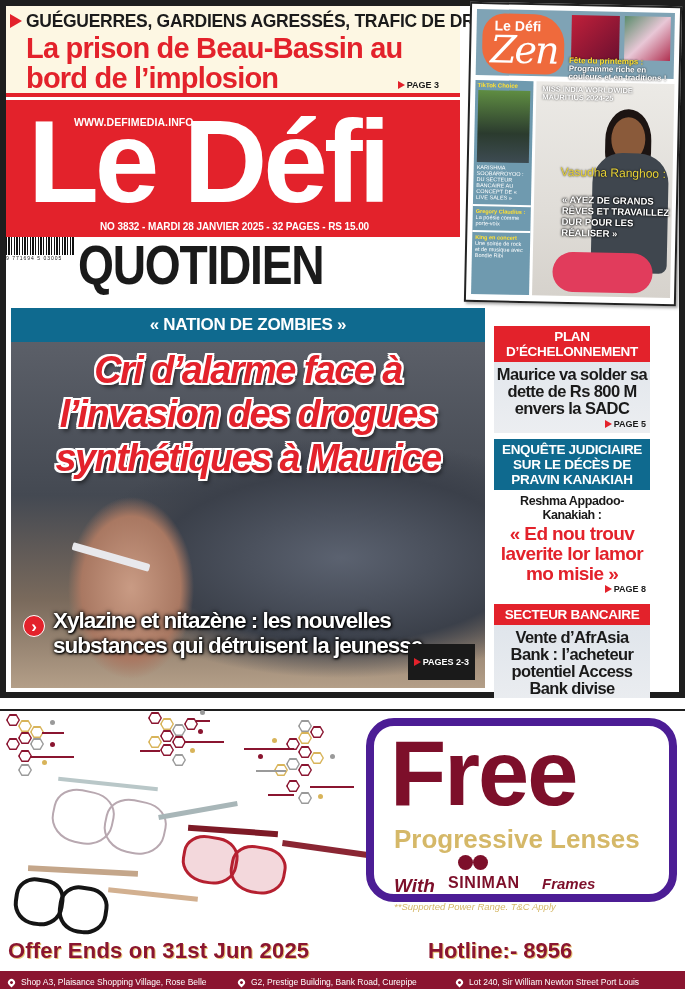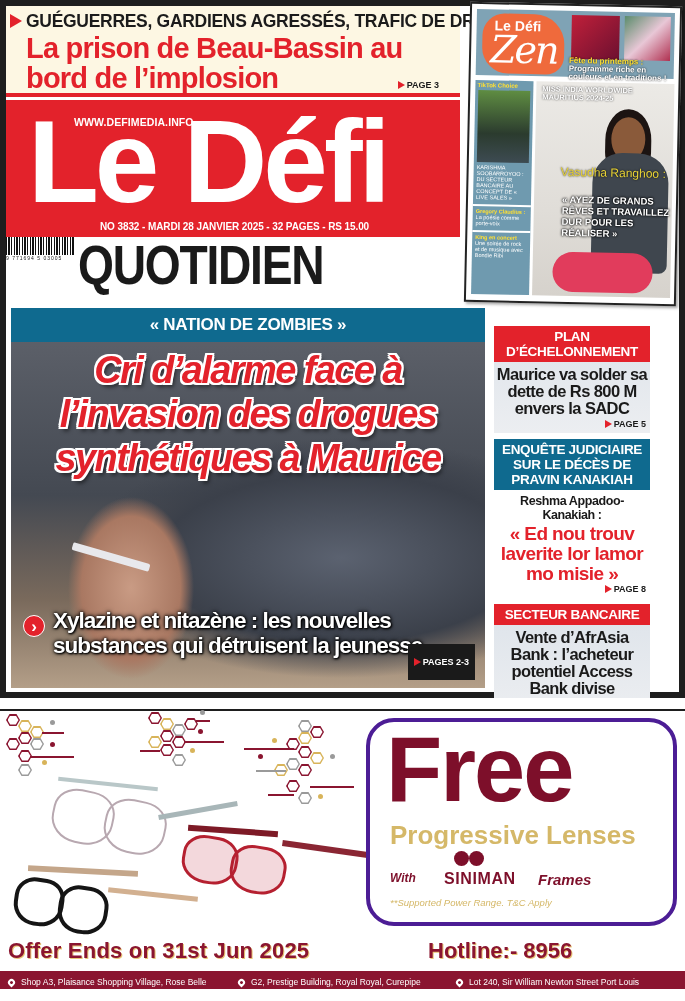--- a/index.html
+++ b/index.html
@@ -183,26 +183,26 @@
   }
   .hex::after { content:""; position:absolute; inset:1.5px; background:#fff; clip-path: polygon(25% 0,75% 0,100% 50%,75% 100%,25% 100%,0 50%); }
   .hex.r { background: #8a1530; } .hex.g { background: #d8b45a; } .hex.s { background: #9a9a9a; }
   .hline { position: absolute; height: 2px; }
   .dot { position: absolute; width: 5px; height: 5px; border-radius: 50%; }
 
   .glasses { position: absolute; }
   .lens { position: absolute; border-radius: 40% 40% 45% 45%; }
 
   .free-card {
-    position: absolute; left: 366px; top: 20px; width: 311px; height: 208px;
-    border: 4px solid #4c1d95; border-radius: 28px; background: #fff;
+    position: absolute; left: 366px; top: 20px; width: 311px; height: 184px;
+    border: 8px solid #4c1d95; border-radius: 28px; background: #fff;
   }
   .free-card .free { position: absolute; left: 16px; top: -8px; color: #7d0f2a; font-weight: 900; font-size: 92px; letter-spacing: -2px; line-height: 110px; }
   .free-card .prog { position: absolute; left: 20px; top: 98px; color: #d5b868; font-weight: 700; font-size: 26px; letter-spacing: 0px; white-space: nowrap; }
-  .free-card .with { position: absolute; left: 20px; top: 149px; color: #7d0f2a; font-weight: 700; font-style: italic; font-size: 12px; white-space: nowrap; }
+  .free-card .with { position: absolute; left: 20px; top: 149px; color: #7d0f2a; font-weight: 700; font-style: italic; font-size: 19px; white-space: nowrap; }
   .free-card .brand { position: absolute; left: 74px; top: 148px; color: #7d0f2a; font-weight: 700; font-size: 16px; letter-spacing: 0.6px; }
   .free-card .frames { position: absolute; left: 168px; top: 149px; color: #7d0f2a; font-weight: 700; font-style: italic; font-size: 15px; }
   .free-card .logo-dots { position: absolute; left: 84px; top: 129px; width: 34px; height: 18px; }
   .free-card .logo-dots span { position: absolute; top: 0; width: 15px; height: 15px; border-radius: 50%; background: #7d0f2a; }
   .free-card .tc { position: absolute; left: 20px; top: 175px; color: #d5b868; font-style: italic; font-size: 9.5px; white-space: nowrap; }
 
   .offer {
     position: absolute; left: 8px; top: 240px; color: #8a1530; font-weight: 900; font-size: 22px;
     letter-spacing: 0.2px; text-shadow: 1px 1px 0 #e8c676; white-space: nowrap;
   }
@@ -398,16 +398,16 @@
     <div class="brand">SINIMAN</div>
     <div class="frames">Frames</div>
     <div class="tc">**Supported Power Range. T&amp;C Apply</div>
   </div>
 
   <div class="offer">Offer Ends on 31st Jun 2025</div>
   <div class="hotline">Hotline:- 8956</div>
 
   <div class="addr-bar">
     <span class="addr" style="left:8px"><span class="pin"></span><span>Shop A3, Plaisance Shopping Village, Rose Belle</span></span>
-    <span class="addr" style="left:238px"><span class="pin"></span><span>G2, Prestige Building, Royal Royal, Curepipe</span></span>
+    <span class="addr" style="left:238px"><span class="pin"></span><span>G2, Prestige Building, Bank Road, Curepipe</span></span>
     <span class="addr" style="left:456px"><span class="pin"></span><span>Lot 240, Sir William Newton Street Port Louis</span></span>
   </div>
 </div>
 
 </body></html>

